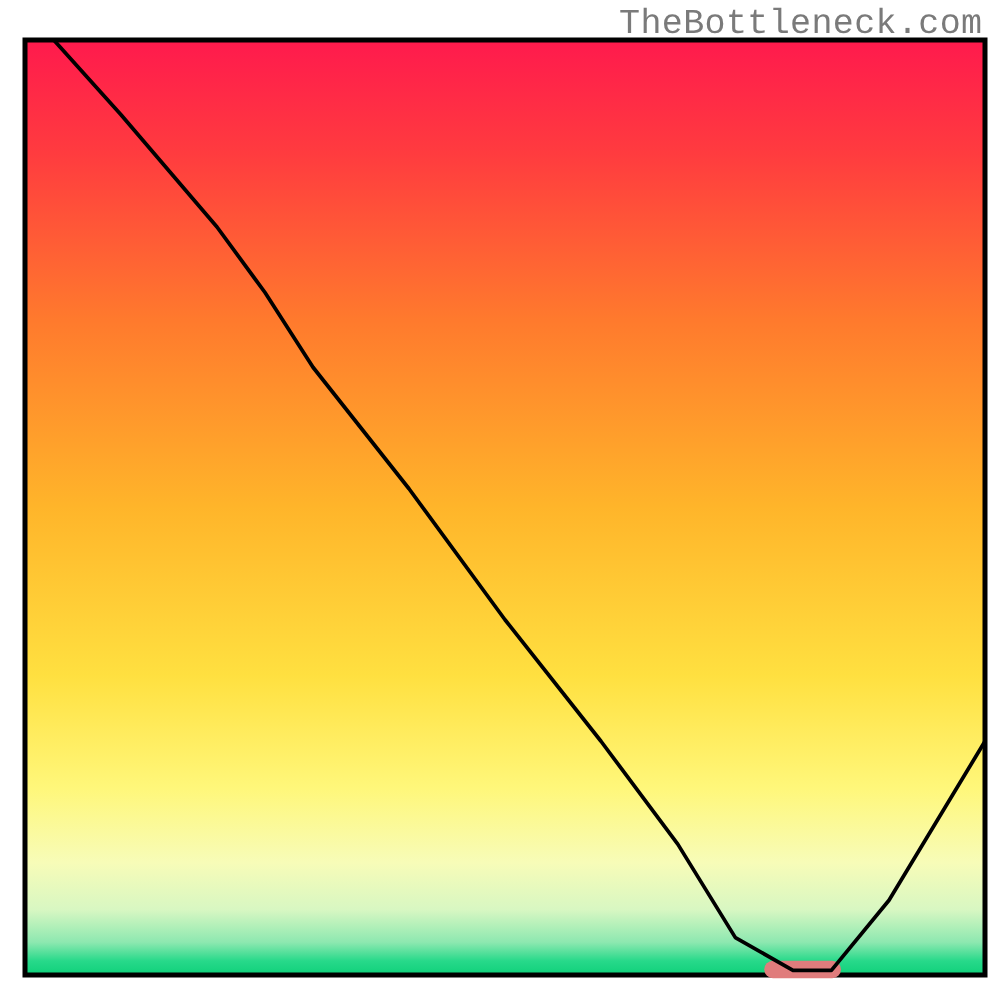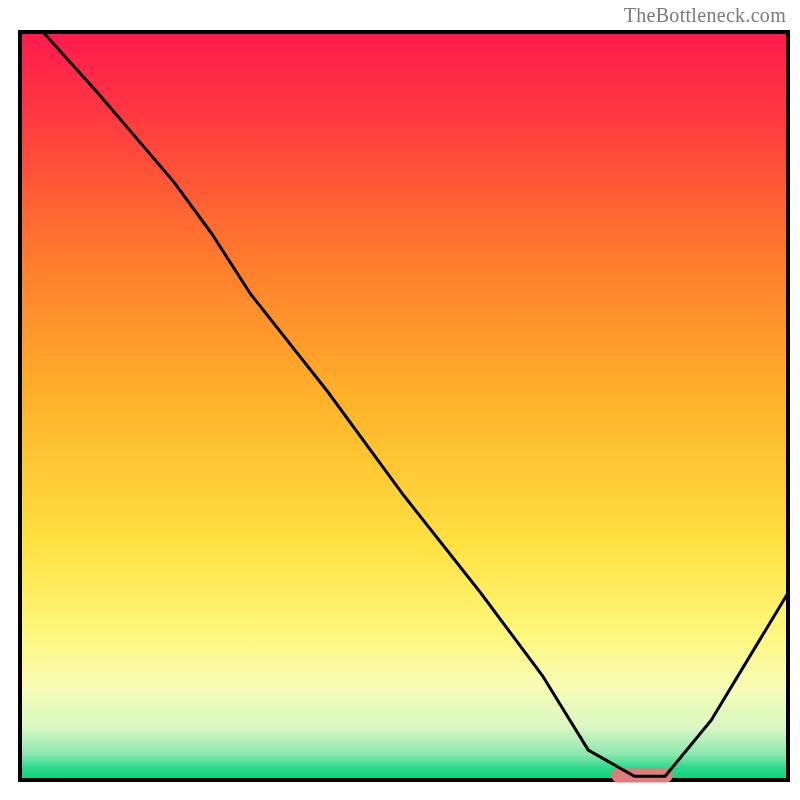--- a/index.html
+++ b/index.html
@@ -13,23 +13,23 @@
   }
   .container {
     position: relative;
     width: 800px;
     height: 800px;
   }
   .watermark {
     position: absolute;
     top: 4px;
     right: 14px;
-    font-size: 20px;
+    font-size: 28px;
     color: #7a7a7a;
-    font-family: Liberation Serif, serif;
+    font-family: Liberation Mono, monospace;
     letter-spacing: 0.3px;
     z-index: 20;
   }
   svg.chart {
     position: absolute;
     top: 0;
     left: 0;
   }
 </style>
 </head>

